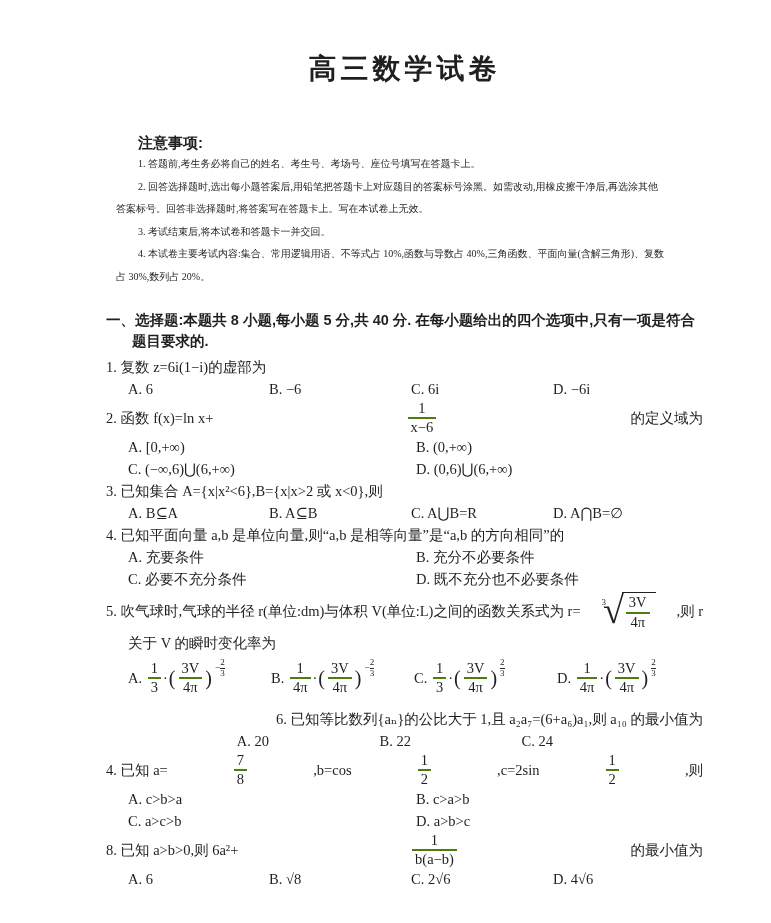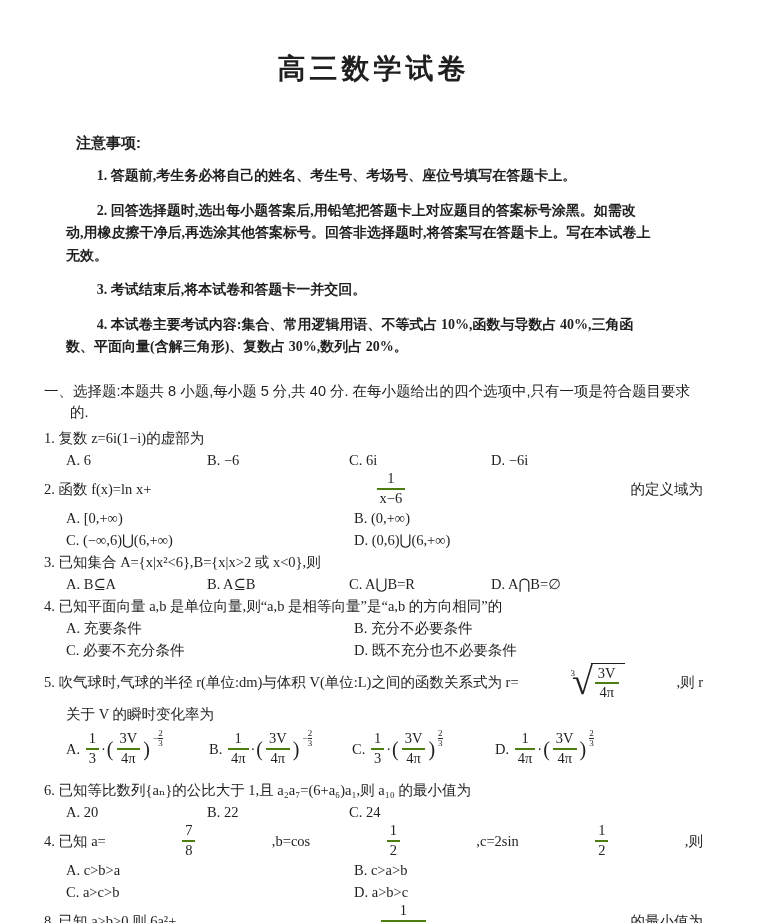--- a/index.html
+++ b/index.html
@@ -3,33 +3,33 @@
 <meta charset="utf-8">
 <style>
   html,body{margin:0;padding:0;background:#ffffff;}
   body{
     width:771px;height:923px;overflow:hidden;
     color:#1f1f1f;
     font-family:"Liberation Serif","DejaVu Serif",serif;
     font-size:14.5px;
     -webkit-font-smoothing:antialiased;
   }
-  .page{box-sizing:border-box;width:771px;height:923px;padding:44px 68px 0 44px;position:relative;}
+  .page{box-sizing:border-box;width:771px;height:923px;padding:44px 68px 0 106px;position:relative;}
   .title{
     text-align:center;font-family:"Liberation Sans","DejaVu Sans",sans-serif;
     font-weight:700;font-size:28px;letter-spacing:4px;margin:6px 0 46px;
   }
   .notices{margin:0 38px 0 10px;}
   .notices-heading{
     font-family:"Liberation Sans","DejaVu Sans",sans-serif;font-weight:700;
     font-size:15px;margin-left:22px;margin-bottom:0;
   }
-  .notice{margin:12px;text-indent:2.2em;line-height:22.5px;font-size:14px;font-weight:bold;}
+  .notice{margin:0;text-indent:2.2em;line-height:22.5px;font-size:10px;}
   .section-heading{
-    font-family:"Liberation Sans","DejaVu Sans",sans-serif;font-weight:400;
+    font-family:"Liberation Sans","DejaVu Sans",sans-serif;font-weight:700;
     font-size:14.5px;line-height:21px;margin-top:22px;margin-bottom:4px;
     padding-left:26px;text-indent:-26px;
   }
   .q{margin:0;}
   .stem{line-height:22px;}
   .formula-line{display:flex;align-items:center;height:36px;justify-content:space-between;}
   .tall-line{height:42px;}
   .cont-line{padding-left:22px;line-height:22px;}
   .opts{padding-left:22px;line-height:22px;}
   .opts4{display:grid;grid-template-columns:141px 142px 142px auto;}
@@ -44,21 +44,21 @@
   
   .exp{display:inline-flex;align-items:center;transform:translateY(-10px);font-size:9.5px;margin-left:2px;}
   .mfrac{display:inline-flex;flex-direction:column;text-align:center;font-size:9px;line-height:1.05;}
   .mfrac .mden{border-top:1px solid #2a2a2a;}
   
   .cuberoot{display:inline-flex;align-items:center;margin:0 2px;}
   .rindex{font-size:9px;align-self:flex-start;margin:-1px -3px 0 0;position:relative;z-index:1;}
   .rsign{font-size:38px;line-height:30px;font-weight:400;transform:translateY(-1px);}
   .radicand{border-top:1.4px solid #1f1f1f;padding:2px 4px 0 2px;margin-left:-2px;display:inline-flex;}
   .bigparen{font-size:20px;line-height:1;margin:0 1px;}
-  .mt6{margin-top:6px;}
+  .mt6{margin-top:6px;text-align:right;}
 </style>
 </head>
 <body>
 
 <div class="page">
 
   <div class="title">高三数学试卷</div>
 
   <div class="notices">
     <div class="notices-heading">注意事项:</div>

